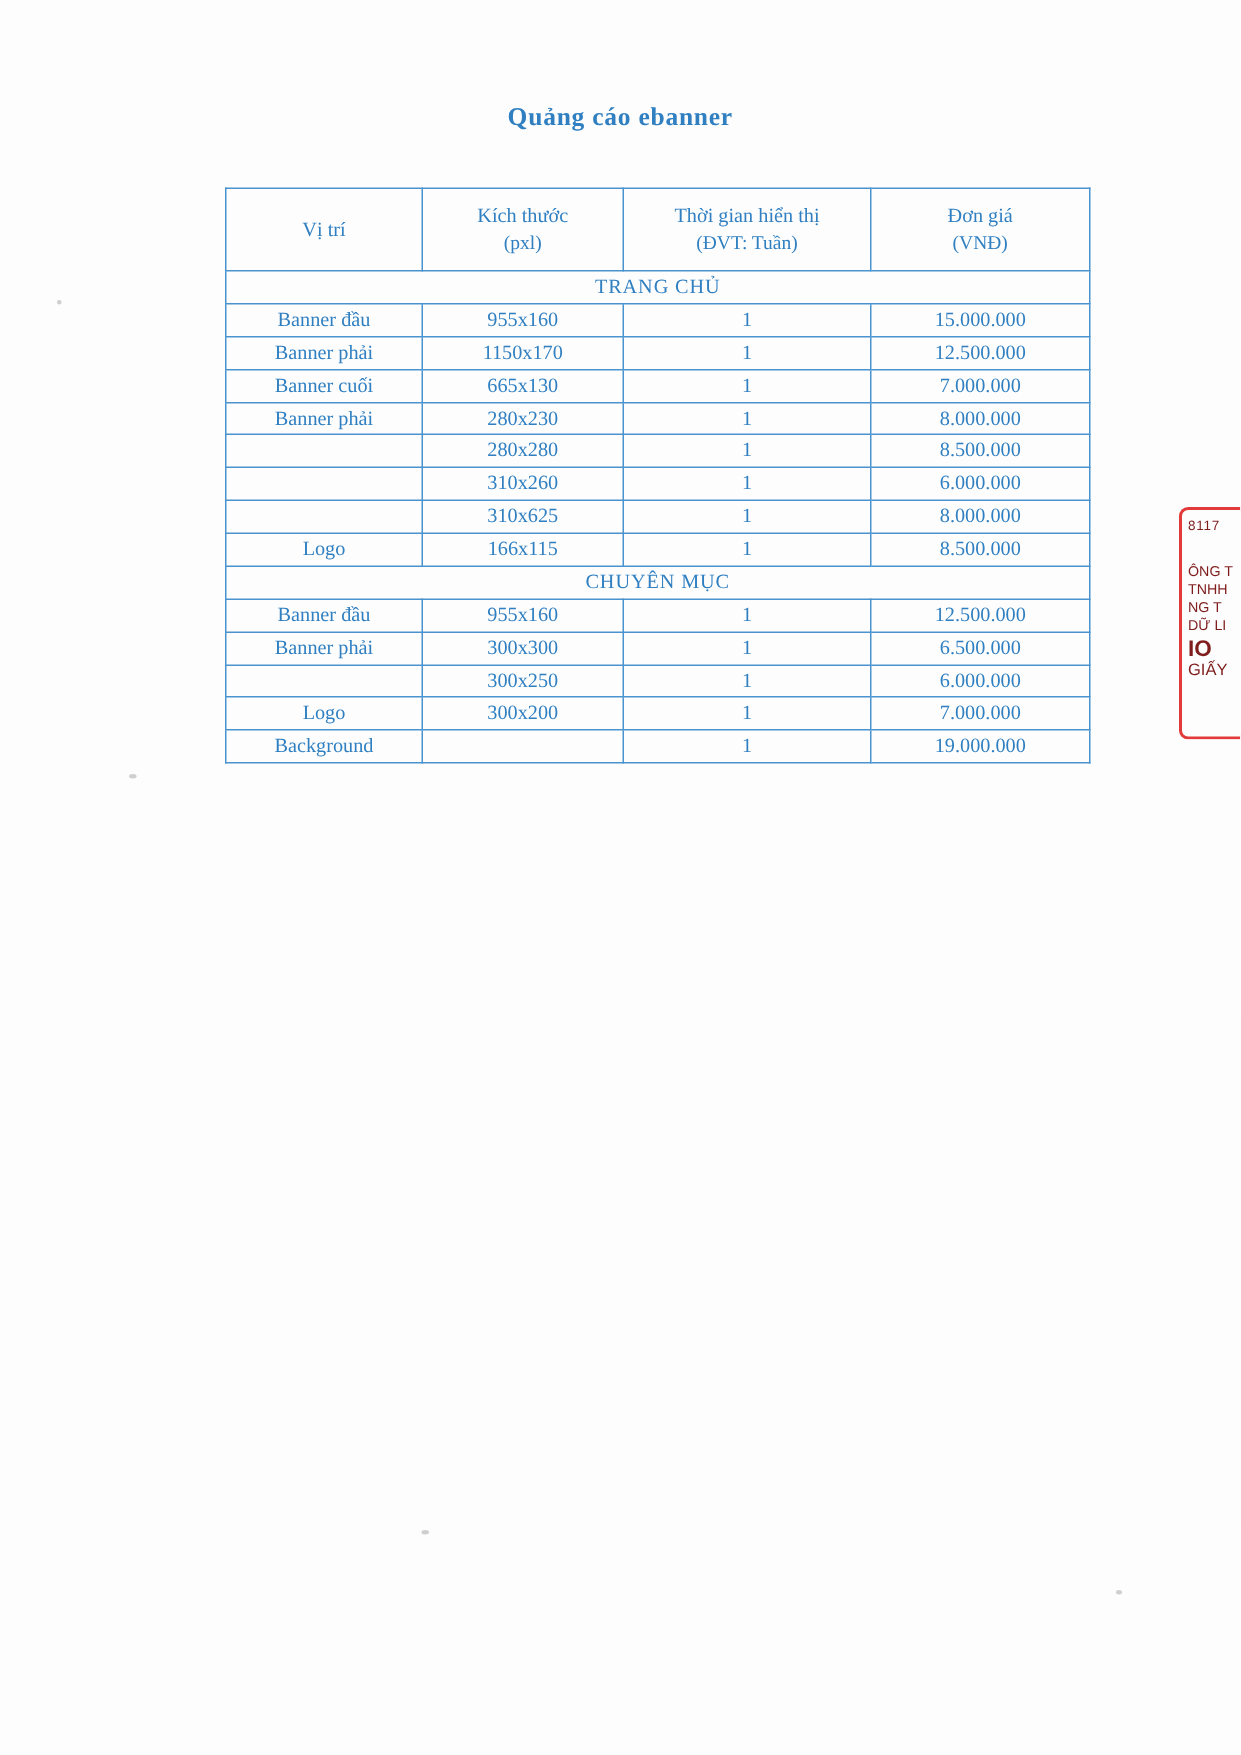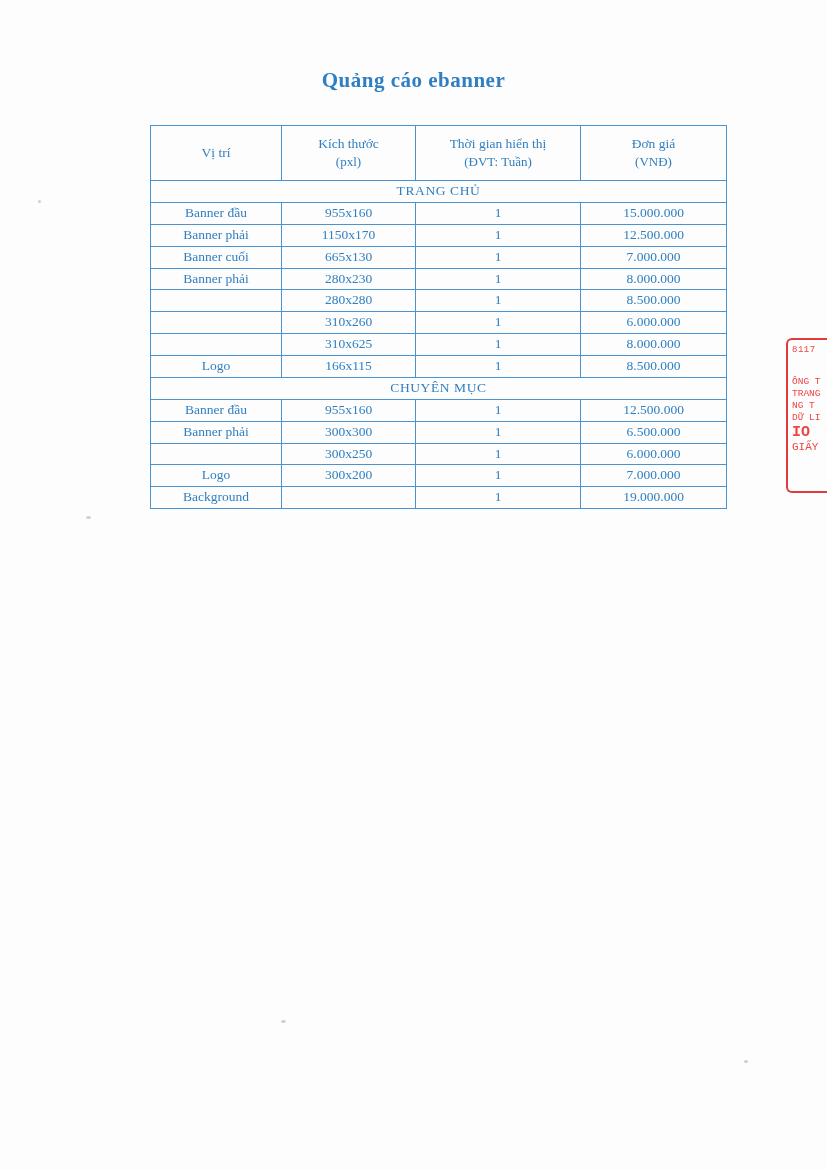--- a/index.html
+++ b/index.html
@@ -23,21 +23,21 @@
   }
 
   .doc-title {
     position: absolute;
     top: 68px;
     left: 0;
     width: 827px;
     text-align: center;
     font-family: "Liberation Serif", serif;
     font-weight: bold;
-    font-size: 21px;
+    font-size: 17px;
     letter-spacing: 0.5px;
     color: #2f7fc1;
   }
 
   .table-wrap {
     position: absolute;
     top: 125px;
     left: 150px;
     width: 576px;
   }
@@ -92,22 +92,22 @@
   
   .stamp {
     position: absolute;
     left: 786px;
     top: 338px;
     width: 41px;
     height: 155px;
     border: 2px solid #e23a3a;
     border-right: none;
     border-radius: 6px 0 0 6px;
-    color: #ef4444;
-    font-family: Liberation Mono, monospace;
+    color: #7f1d1d;
+    font-family: Liberation Sans, sans-serif;
     overflow: hidden;
     box-sizing: border-box;
   }
   .stamp span {
     display: block;
     font-size: 9.5px;
     white-space: nowrap;
     padding-left: 4px;
     line-height: 1.05;
   }
@@ -245,21 +245,21 @@
             <td>1</td>
             <td>19.000.000</td>
           </tr>
         </tbody>
     </table>
   </div>
 
   <div class="stamp">
     <span class="s1">8117</span>
     <span class="s2">ÔNG T</span>
-    <span class="s3">TRANG</span>
+    <span class="s3">TNHH</span>
     <span class="s4">NG T</span>
     <span class="s5">DỮ LI</span>
     <span class="s6">IO</span>
     <span class="s7">GIẤY</span>
   </div>
 
   <div class="speck" style="left:86px;  top:516px; width:5px; height:3px;"></div>
   <div class="speck" style="left:281px; top:1020px; width:5px; height:3px;"></div>
   <div class="speck" style="left:744px; top:1060px; width:4px; height:3px;"></div>
   <div class="speck" style="left:38px;  top:200px; width:3px; height:3px;"></div>

